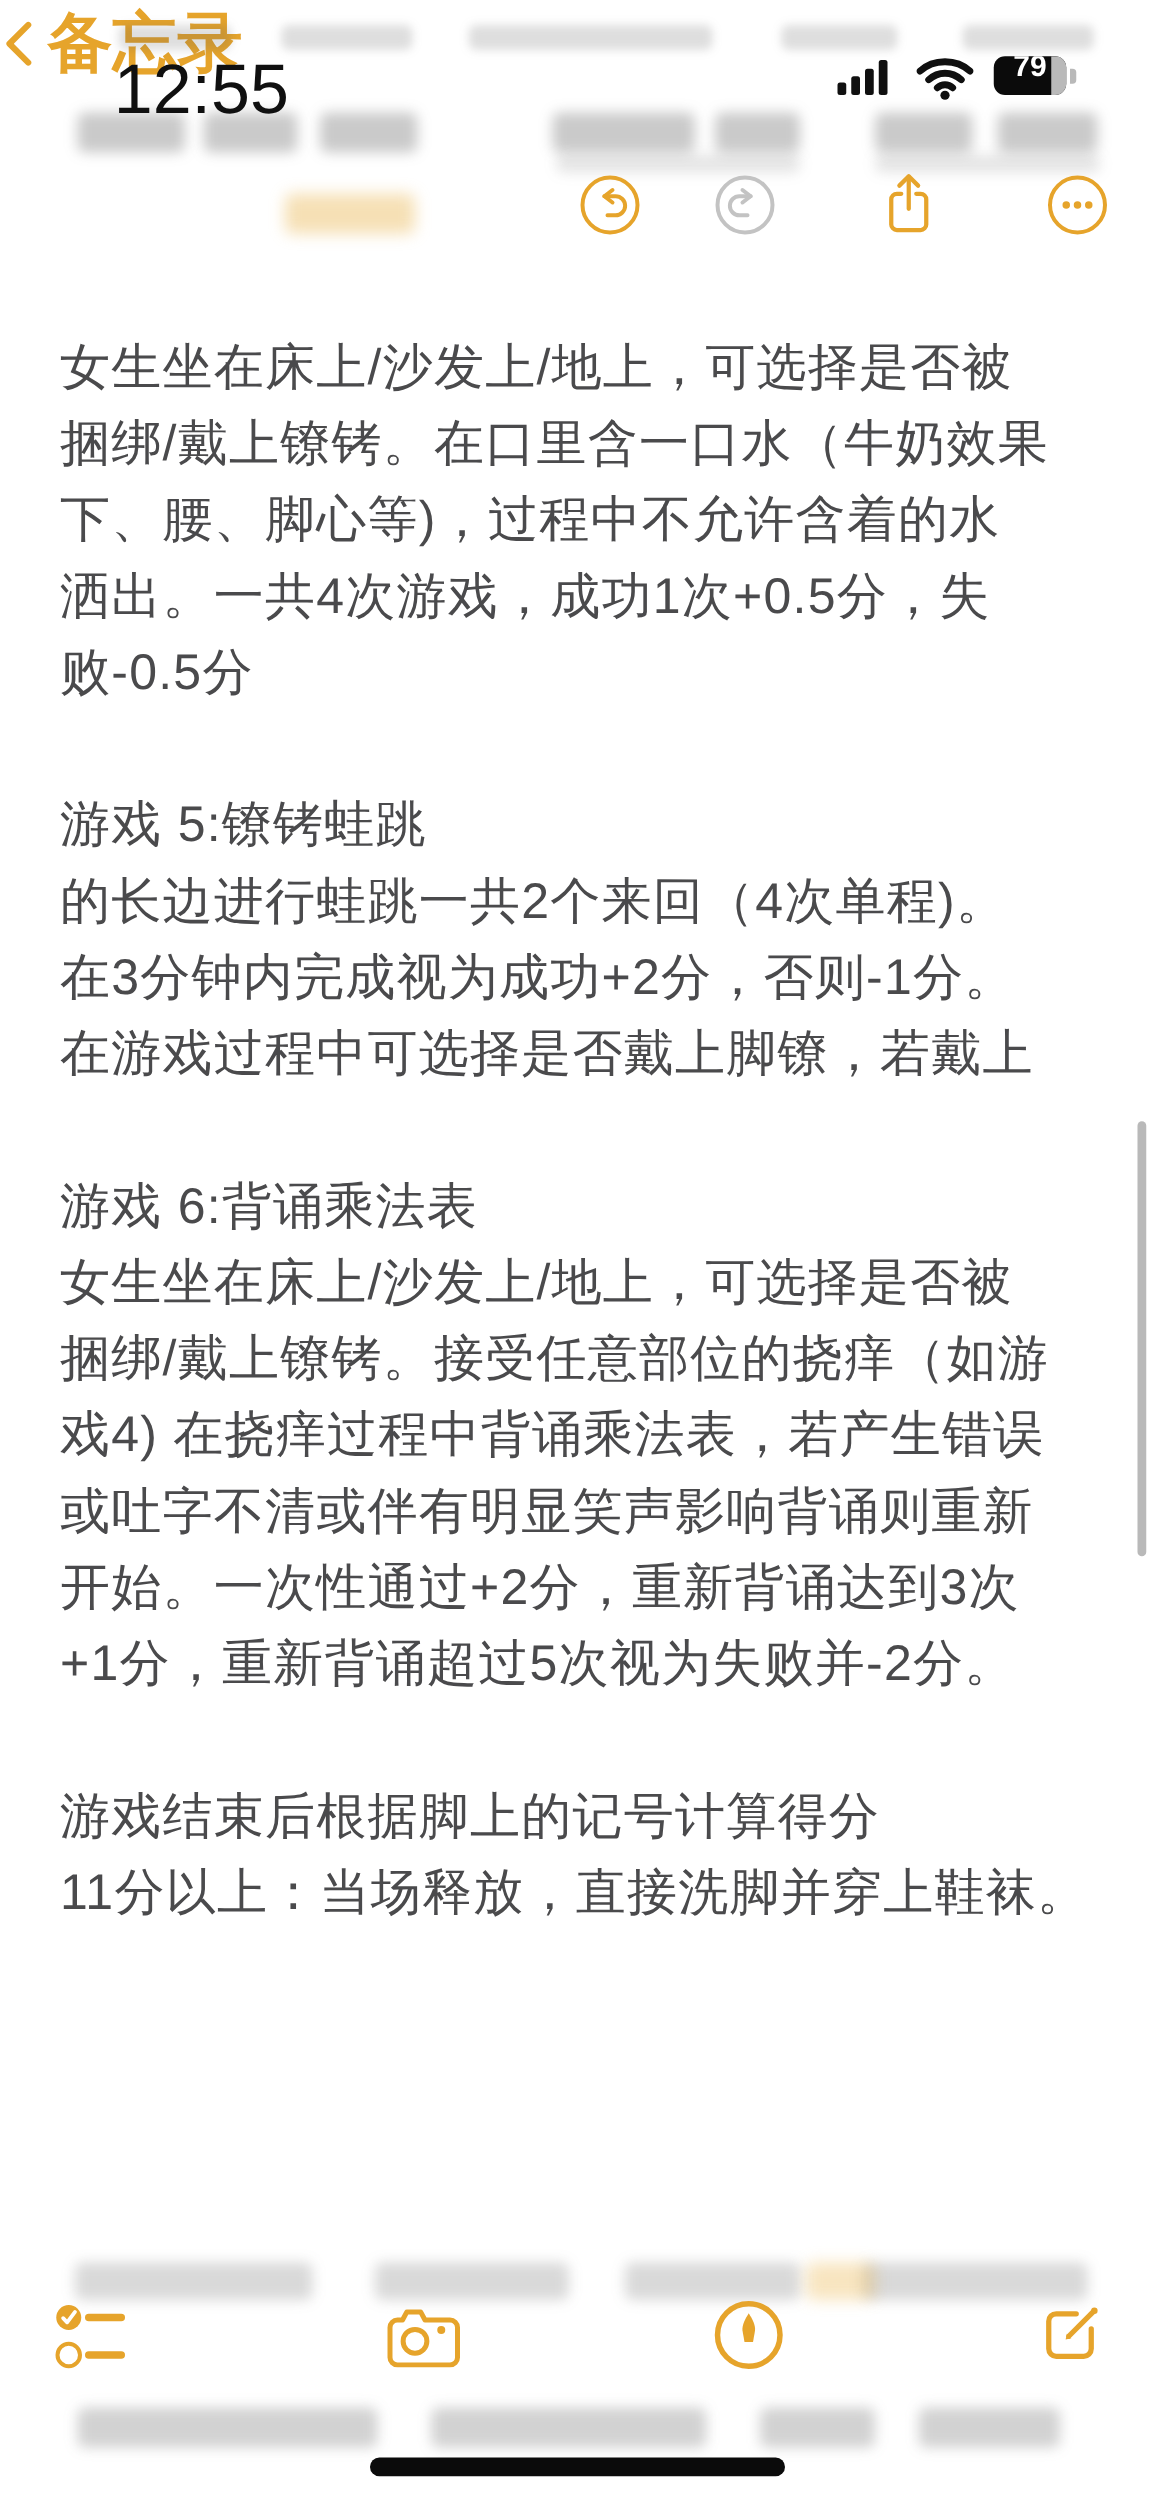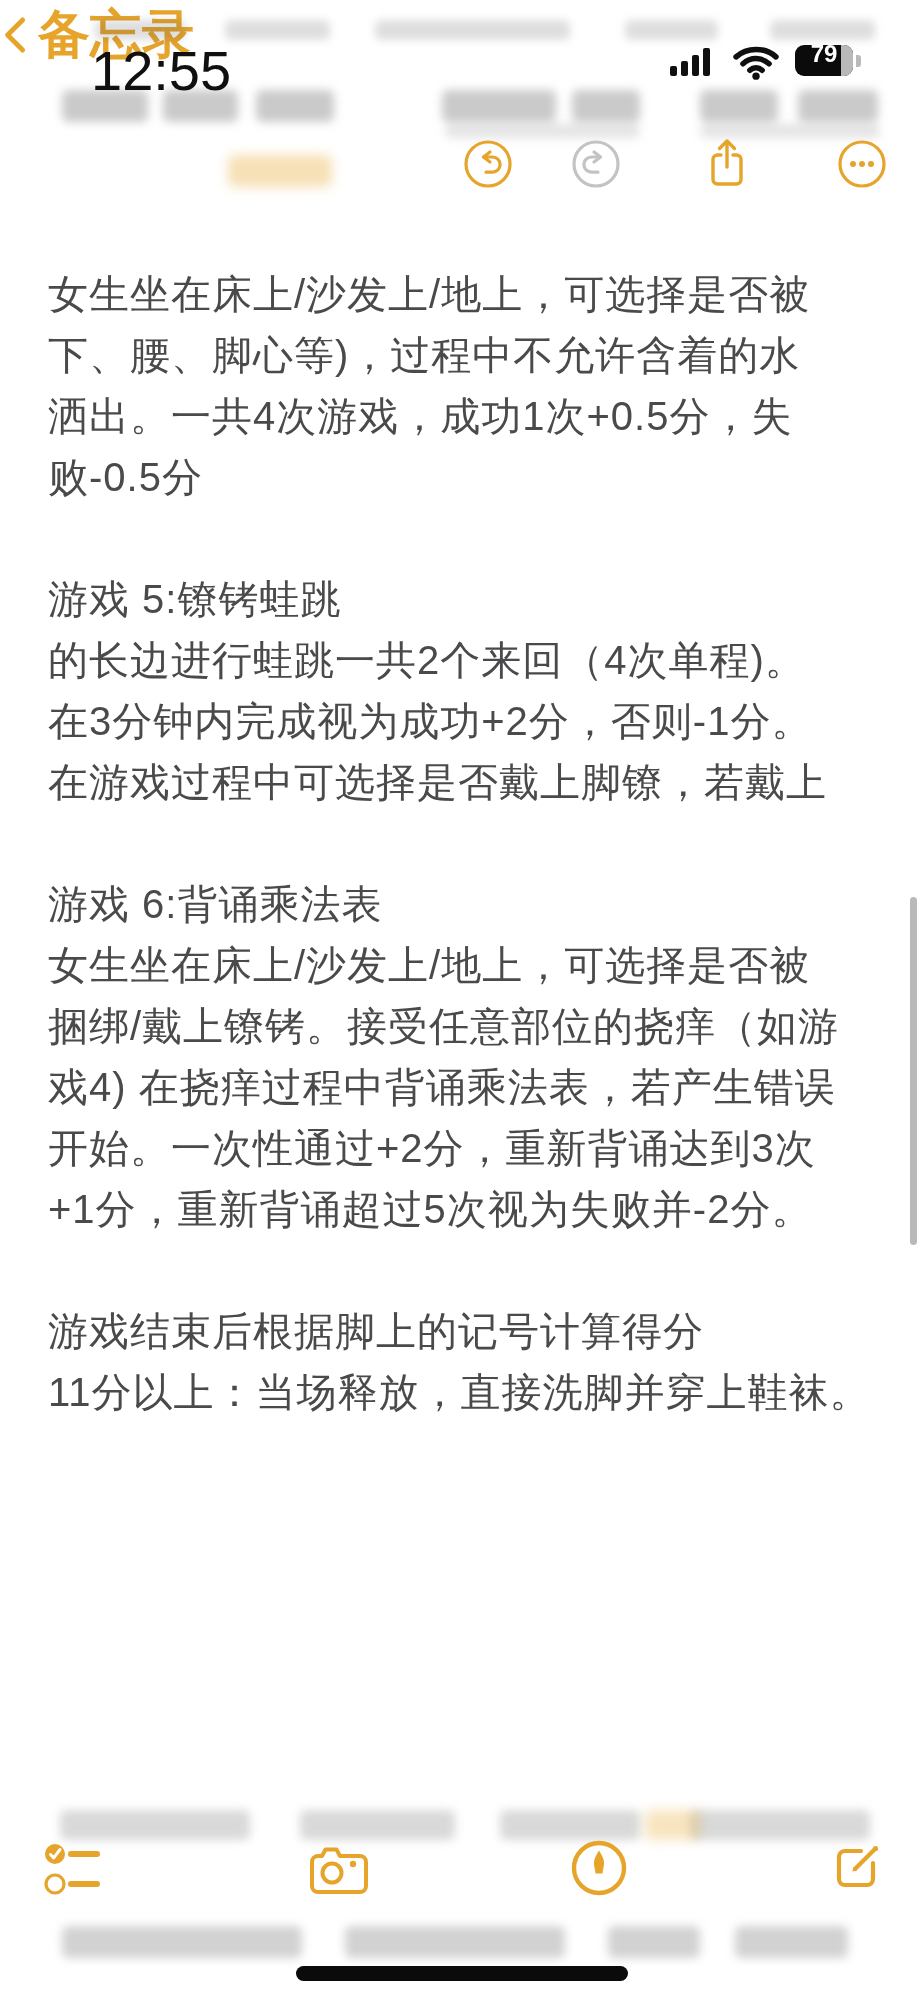--- a/index.html
+++ b/index.html
@@ -131,33 +131,35 @@
       <circle cx="26" cy="26" r="22"></circle>
       <circle cx="17" cy="26" r="3" fill="currentColor" stroke="none"></circle>
       <circle cx="26" cy="26" r="3" fill="currentColor" stroke="none"></circle>
       <circle cx="35" cy="26" r="3" fill="currentColor" stroke="none"></circle>
     </svg>
   </span>
 </div>
 
 <div class="abs note">
     <div class="note-line">女生坐在床上/沙发上/地上，可选择是否被</div>
+    <div class="note-line">捆绑/戴上镣铐。在口里含一口水（牛奶效果</div>
     <div class="note-line">下、腰、脚心等)，过程中不允许含着的水</div>
     <div class="note-line">洒出。一共4次游戏，成功1次+0.5分，失</div>
     <div class="note-line">败-0.5分</div>
     <div class="note-line"></div>
     <div class="note-line">游戏 5:镣铐蛙跳</div>
     <div class="note-line">的长边进行蛙跳一共2个来回（4次单程)。</div>
     <div class="note-line">在3分钟内完成视为成功+2分，否则-1分。</div>
     <div class="note-line">在游戏过程中可选择是否戴上脚镣，若戴上</div>
     <div class="note-line"></div>
     <div class="note-line">游戏 6:背诵乘法表</div>
     <div class="note-line">女生坐在床上/沙发上/地上，可选择是否被</div>
     <div class="note-line">捆绑/戴上镣铐。接受任意部位的挠痒（如游</div>
     <div class="note-line">戏4) 在挠痒过程中背诵乘法表，若产生错误</div>
+    <div class="note-line">或吐字不清或伴有明显笑声影响背诵则重新</div>
     <div class="note-line">开始。一次性通过+2分，重新背诵达到3次</div>
     <div class="note-line">+1分，重新背诵超过5次视为失败并-2分。</div>
     <div class="note-line"></div>
     <div class="note-line">游戏结束后根据脚上的记号计算得分</div>
     <div class="note-line">11分以上：当场释放，直接洗脚并穿上鞋袜。</div>
   </div>
 
 <div class="abs sbar"></div>
 
 <div>

